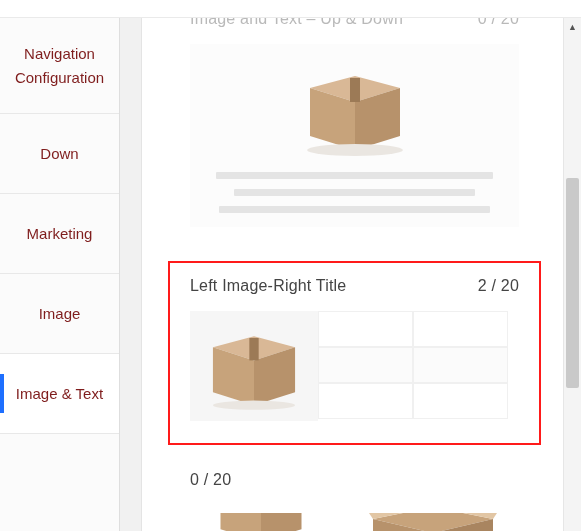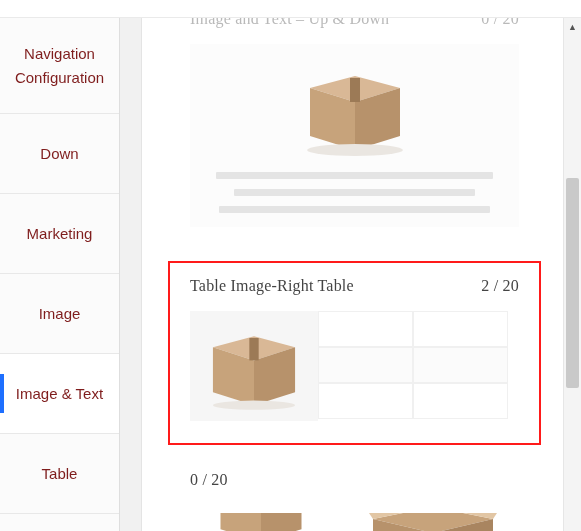--- a/index.html
+++ b/index.html
@@ -53,21 +53,20 @@
     flex: 1;
     background: #ffffff;
     position: relative;
     overflow: hidden;
   }
   .scroll-area {
     position: absolute;
     left: 0; right: 22px; top: 0; bottom: 0;
     overflow: hidden;
     padding: 0 18px 4px 26px;
-    font-family: Liberation Serif, serif;
   }
   .card {
     padding: 14px 20px 22px 20px;
     border: 2px solid transparent;
     margin-bottom: 10px;
   }
   .card.selected { border: 2px solid #ff1a1a; }
   .card-header {
     display: flex;
     justify-content: space-between;
@@ -179,23 +178,20 @@
     </div>
     <div class="side-item">
       <span>Marketing</span>
     </div>
     <div class="side-item">
       <span>Image</span>
     </div>
     <div class="side-item active">
       <span>Image &amp; Text</span>
     </div>
-    <div class="side-item">
-      <span>Table</span>
-    </div>
   </div>
 
   <div class="divider-gap"></div>
 
   <div class="main">
     <div class="scroll-area">
 
       <div class="card truncated-top">
         <div class="card-header">
           <span>Image and Text – Up &amp; Down</span>
@@ -214,21 +210,21 @@
           <div class="gray-lines">
             <div class="gray-line w1"></div>
             <div class="gray-line w2"></div>
             <div class="gray-line w3"></div>
           </div>
         </div>
       </div>
 
       <div class="card selected">
         <div class="card-header">
-          <span>Table Image-Right Table</span>
+          <span>Left Image-Right Title</span>
           <span class="counter">2 / 20</span>
         </div>
         <div class="preview-lr">
           <div class="lr-img-wrap">
             <svg class="box-svg" viewBox="0 0 120 100" width="112" height="96">
               <polygon points="16,30 60,18 104,30 60,44" fill="#d9b896"></polygon>
               <polygon points="16,30 16,78 60,92 60,44" fill="#c7a37b"></polygon>
               <polygon points="104,30 104,78 60,92 60,44" fill="#b7926b"></polygon>
               <polygon points="55,20 65,20 65,44 55,44" fill="#9c7a56"></polygon>
               <ellipse cx="60" cy="92" rx="44" ry="5" fill="#eae6e1"></ellipse>

